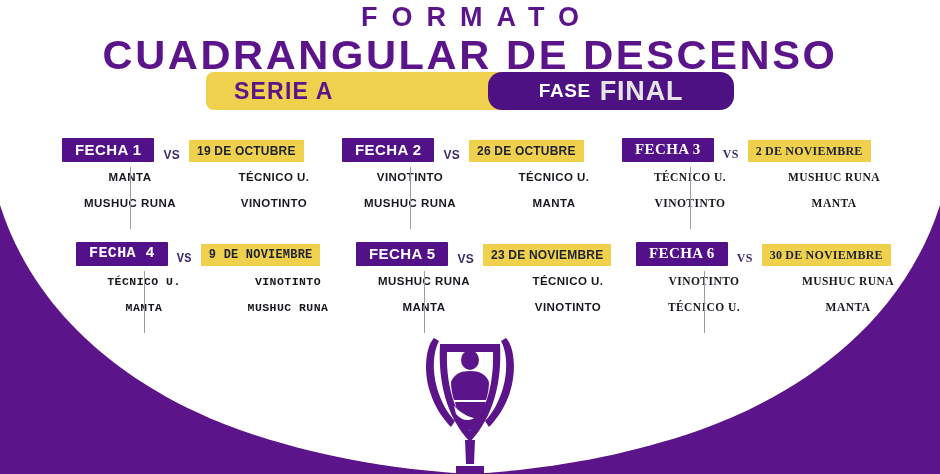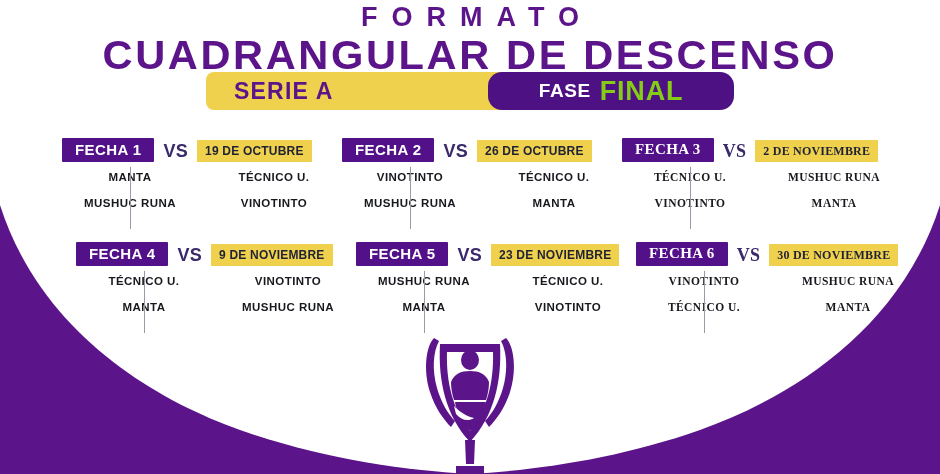--- a/index.html
+++ b/index.html
@@ -56,46 +56,46 @@
   }
   .banner-right{
     position:absolute;left:282px;top:0;
     width:246px;height:38px;
     background:#4E1183;
     border-radius:14px;
     display:flex;align-items:center;justify-content:center;
     gap:9px;
   }
   .fase{color:#ffffff;font-weight:bold;font-size:19px;letter-spacing:.6px;}
-  .final{color:#84cc16;font-weight:bold;font-size:27px;letter-spacing:.8px;}
+  .final{color:#e5e5e5;font-weight:bold;font-size:27px;letter-spacing:.8px;}
 
   
   .fixtures{
     position:absolute;z-index:3;
     left:0;top:138px;width:940px;
   }
   .frow{display:flex;justify-content:flex-start;}
   .frow.r2{margin-top:19px;}
   .fixture{width:280px;box-sizing:border-box;position:relative;}
   .fixture.c1{margin-left:62px;}
   .fixture.c2{margin-left:0px;}
   .fixture.c3{margin-left:0px;font-family:Liberation Serif, serif;}
-  .frow.r2 .fixture.c1{margin-left:76px;}
+  .frow.r2 .fixture.c1{margin-left:76px;font-family:Liberation Mono, monospace;}
 
   .fx-head{display:flex;align-items:flex-end;height:24px;}
   .fecha-badge{
     background:#521089;color:#ffffff;
     font-weight:bold;font-size:15px;letter-spacing:.4px;
     padding:4px 13px 5px 13px;
     border-radius:1px;
     white-space:nowrap;
     line-height:15px;
   }
   .vs{
-    color:#3B2A6B;font-weight:bold;font-size:18px;
+    color:#3B2A6B;font-weight:bold;font-size:12px;
     margin:0 9px;letter-spacing:.3px;
   }
   .date-badge{
     background:#EFD14E;color:#1F2233;
     font-weight:bold;font-size:12px;letter-spacing:.2px;
     padding:5px 8px 5px 8px;
     white-space:nowrap;
     line-height:12px;
   }
 

